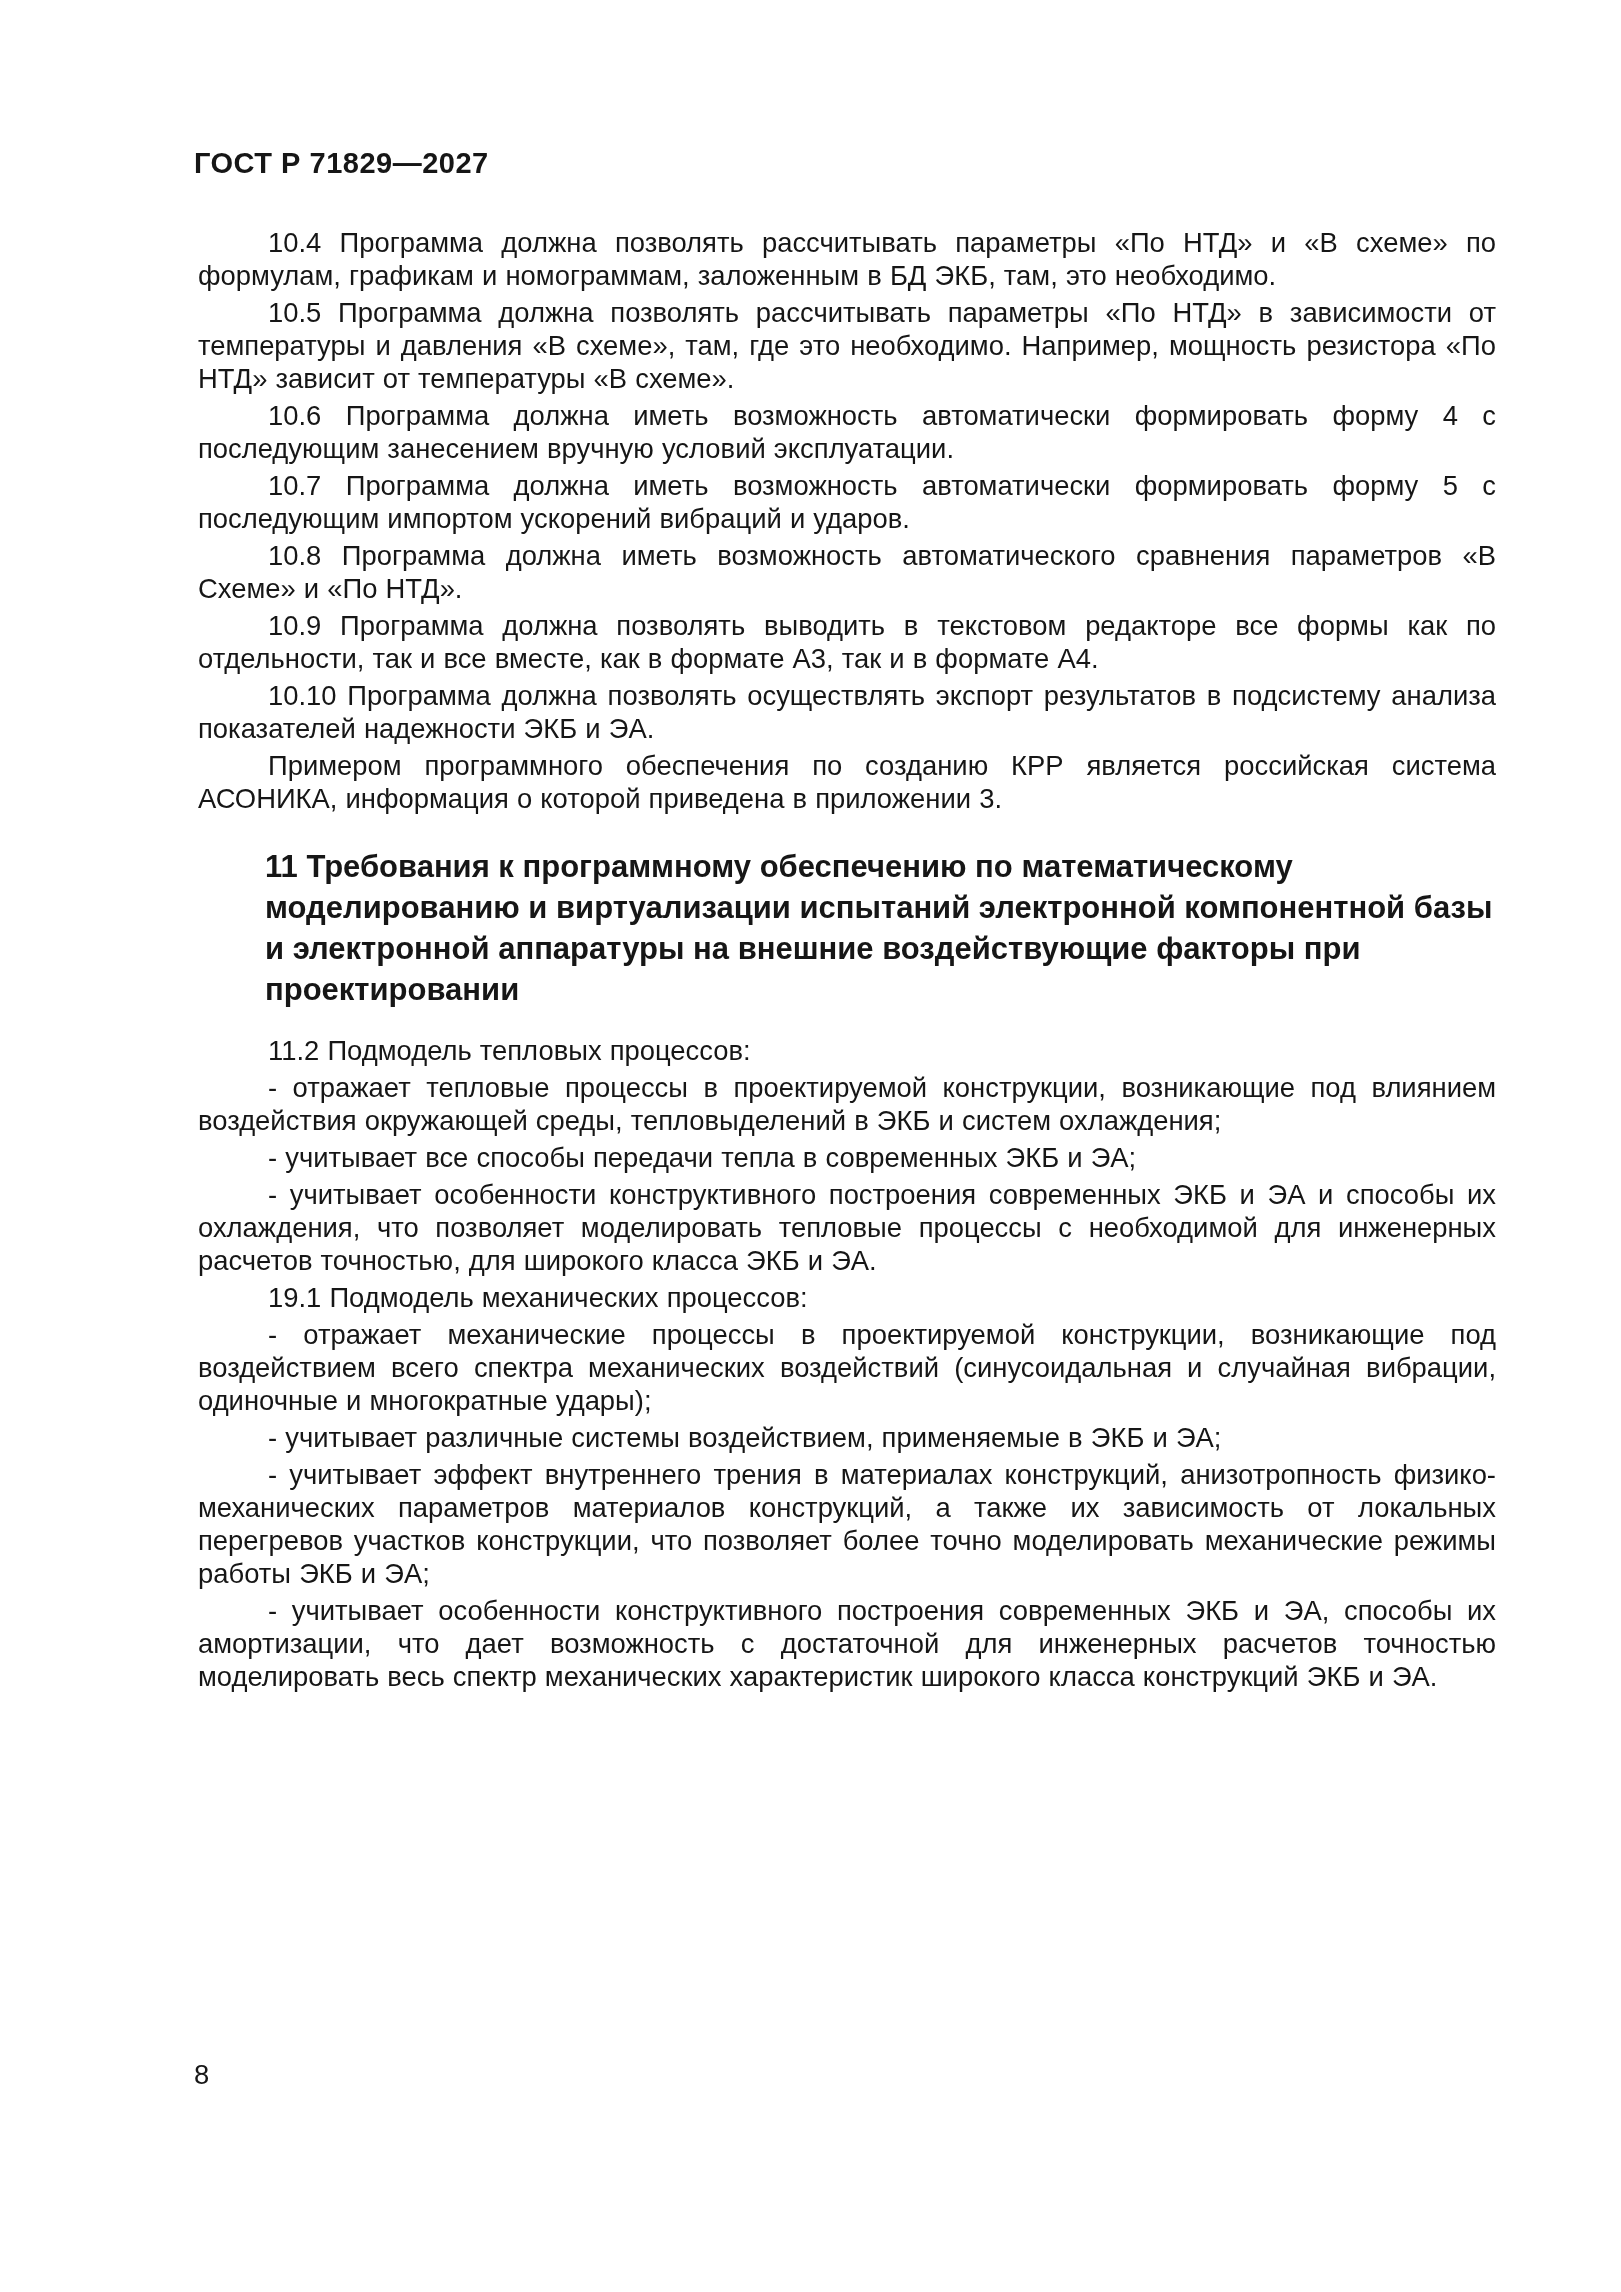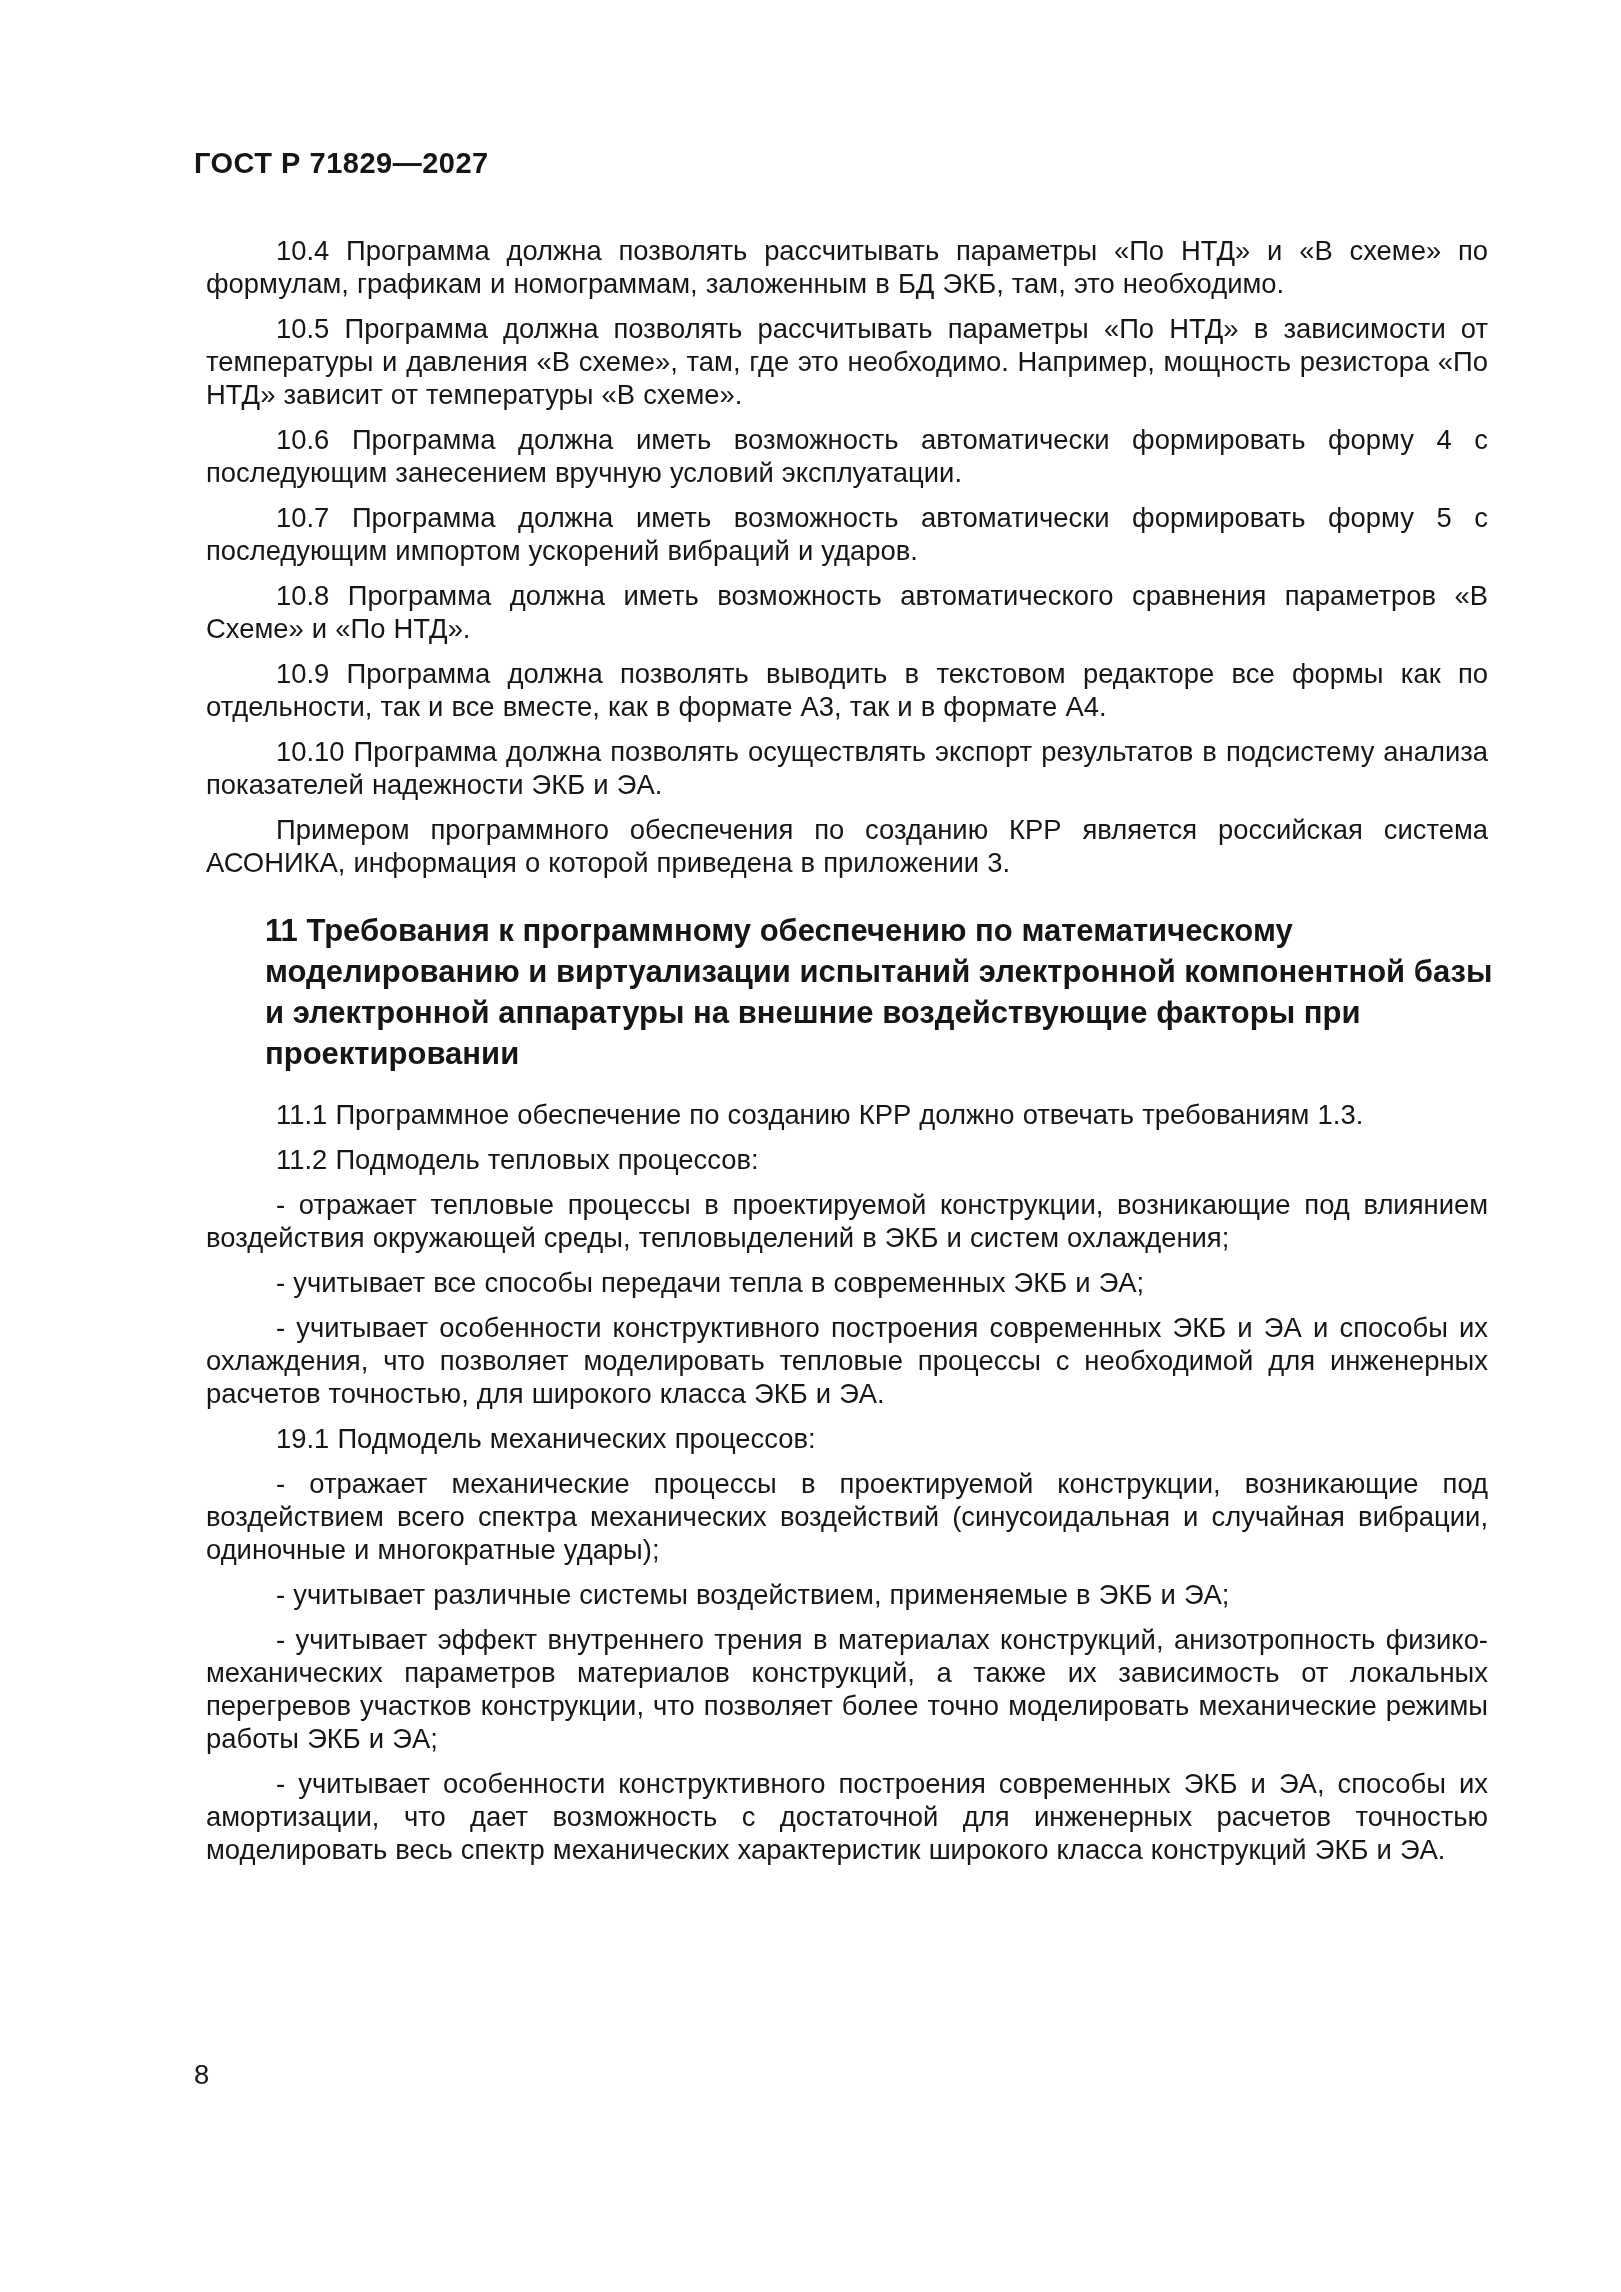--- a/index.html
+++ b/index.html
@@ -30,21 +30,21 @@
     letter-spacing: 0.5px;
     white-space: nowrap;
   }
   .content {
     position: absolute;
     top: 222px;
     left: 194px;
     width: 1306px;
   }
   .para {
-    margin: 12px;
+    margin: 4px;
     font-size: 27.4px;
     line-height: 33px;
     text-align: justify;
     text-indent: 70px;
     word-spacing: 0.5px;
   }
   .heading {
     margin: 31px 0 23.5px 71px;
     font-size: 31px;
     font-weight: bold;
@@ -85,21 +85,20 @@
 
         <p class="para">10.10 Программа должна позволять осуществлять экспорт результатов в подсистему анализа показателей надежности ЭКБ и ЭА.</p>
 
         <p class="para">Примером программного обеспечения по созданию КРР является российская система АСОНИКА, информация о которой приведена в приложении 3.</p>
       </section>
 
     <h1 class="heading">11 Требования к программному обеспечению по математическому моделированию и виртуализации испытаний электронной компонентной базы и электронной аппаратуры на внешние воздействующие факторы при проектировании</h1>
 
     <section>
 
-        <p class="para">11.1 Программное обеспечение по созданию КРР должно отвечать требованиям 1.3.</p>
 
         <p class="para">11.2 Подмодель тепловых процессов:</p>
 
         <p class="para">- отражает тепловые процессы в проектируемой конструкции, возникающие под влиянием воздействия окружающей среды, тепловыделений в ЭКБ и систем охлаждения;</p>
 
         <p class="para">- учитывает все способы передачи тепла в современных ЭКБ и ЭА;</p>
 
         <p class="para">- учитывает особенности конструктивного построения современных ЭКБ и ЭА и способы их охлаждения, что позволяет моделировать тепловые процессы с необходимой для инженерных расчетов точностью, для широкого класса ЭКБ и ЭА.</p>
 
         <p class="para">19.1 Подмодель механических процессов:</p>

